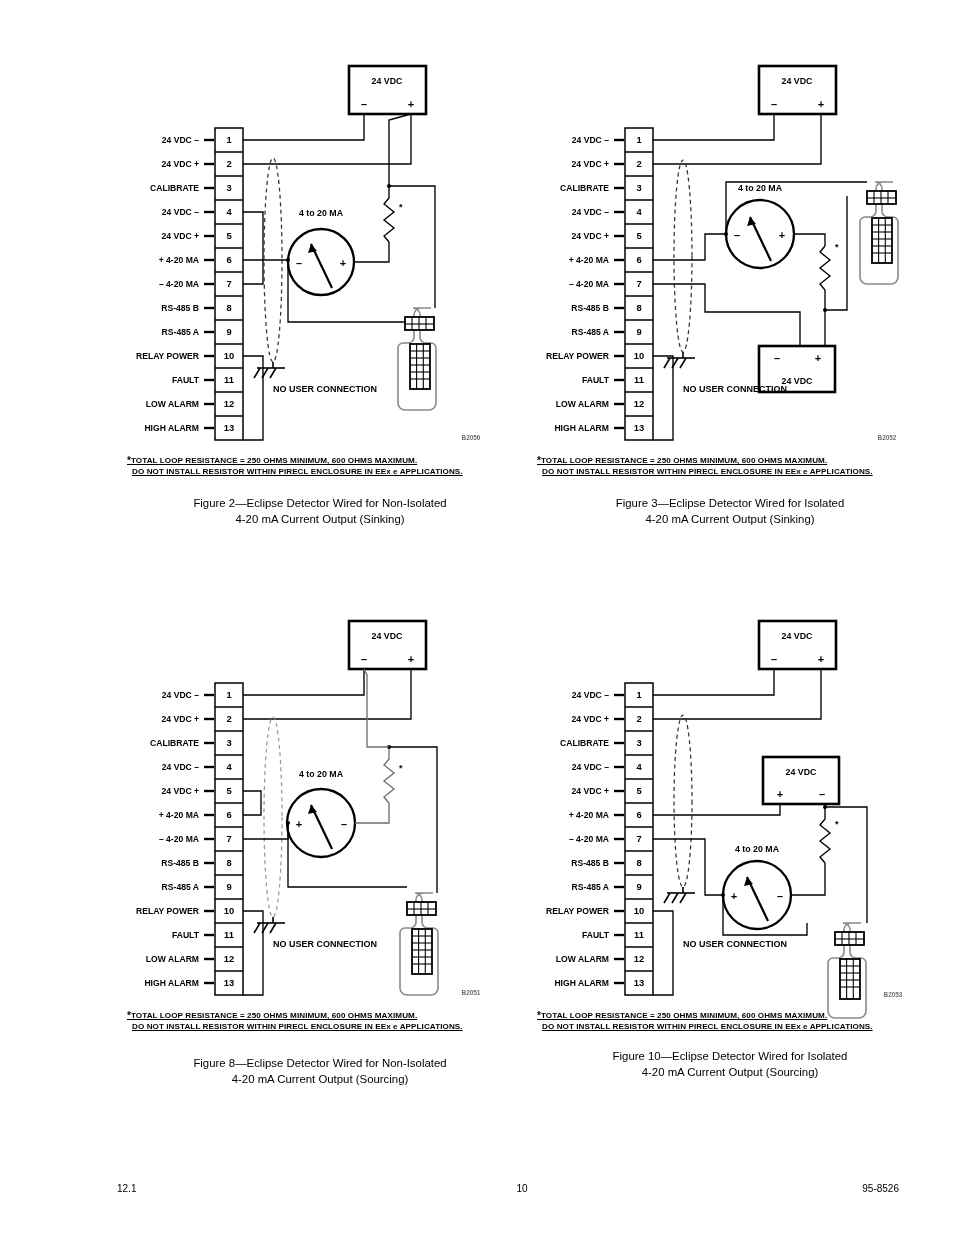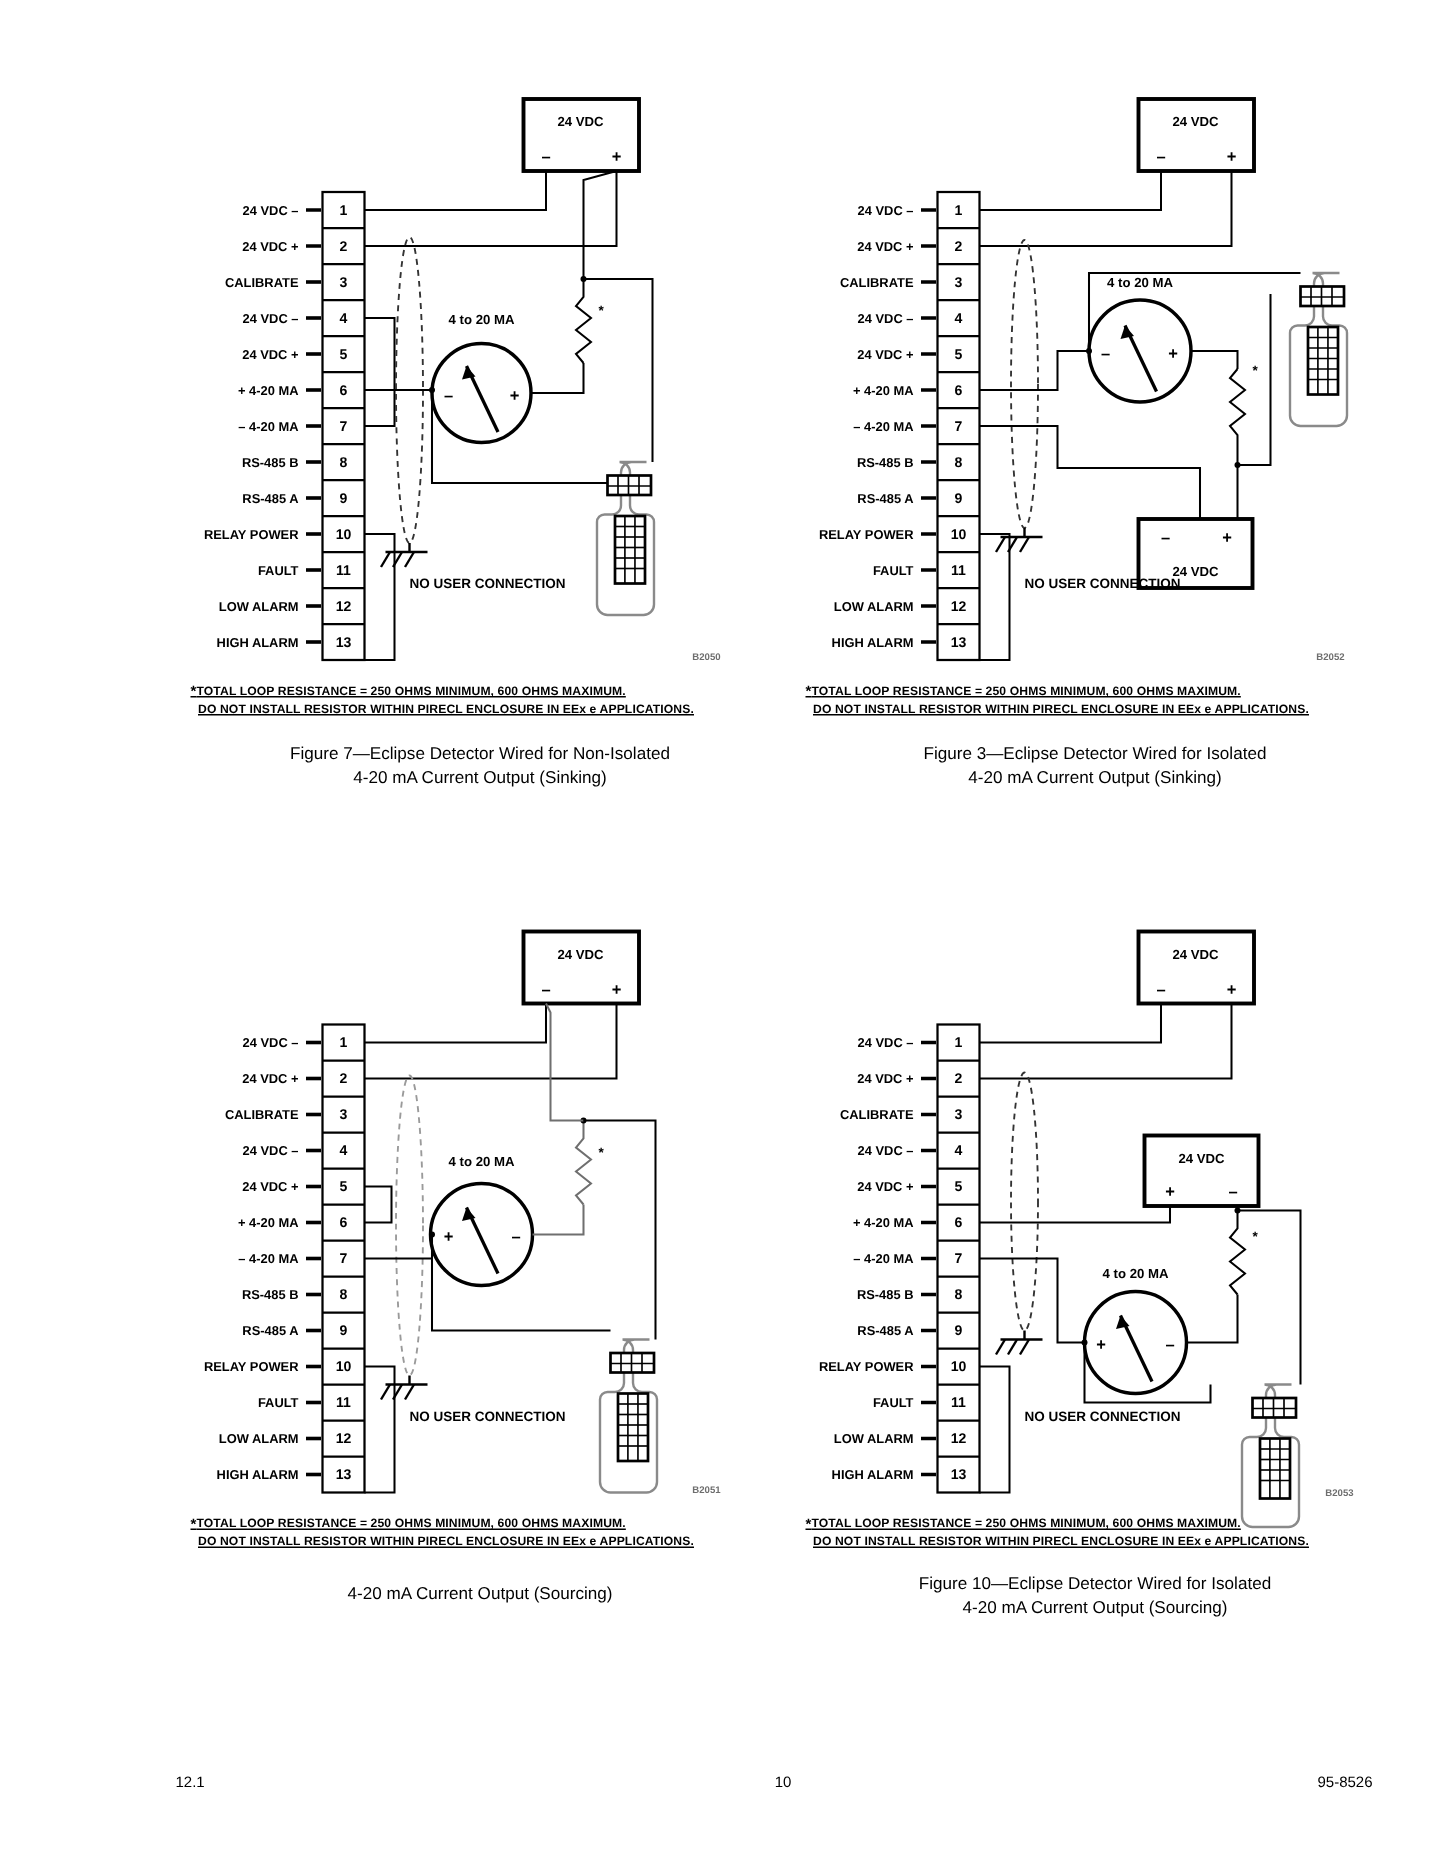--- a/index.html
+++ b/index.html
@@ -87,21 +87,21 @@
 
   .pagefoot {
     position: absolute;
     bottom: 52px;
     left: 0;
     width: 954px;
     font-size: 10px;
   }
   .pf-l { position:absolute; left: 72px; }
   .pf-c { position:absolute; left: 0; width: 954px; text-align:center; }
-  .pf-r { position:absolute; right: 84px; }
+  .pf-r { position:absolute; right: 100px; }
 </style>
 </head>
 <body>
 
 <div class="page">
 
   <div class="fig fig-tl">
     <svg class="svgwrap" width="430" height="420" viewBox="0 0 430 420">
 
       <rect class="thickbox" x="244" y="16" width="77" height="48"></rect>
@@ -237,21 +237,21 @@
 
       <text class="t-dwg" x="366" y="390" text-anchor="middle">B2050</text>
     </svg>
 
     <div class="footnote" style="left:22px; top:405px;">
       <span class="star">*</span><span>TOTAL LOOP RESISTANCE = 250 OHMS MINIMUM, 600 OHMS MAXIMUM.</span>
       <span class="l2">DO NOT INSTALL RESISTOR WITHIN PIRECL ENCLOSURE IN EEx e APPLICATIONS.</span>
     </div>
 
     <div class="caption" style="left:0; top:445px;">
-      <div>Figure 7—Eclipse Detector Wired for Non-Isolated</div>
+      <div>Figure 2—Eclipse Detector Wired for Non-Isolated</div>
       <div>4-20 mA Current Output (Sinking)</div>
     </div>
   </div>
 
   <div class="fig fig-tr">
     <svg class="svgwrap" width="430" height="420" viewBox="0 0 430 420">
       <rect class="thickbox" x="244" y="16" width="77" height="48"></rect>
       <text class="t-box" x="282" y="34" text-anchor="middle">24 VDC</text>
       <text class="t-pol" x="259" y="58" text-anchor="middle">–</text>
       <text class="t-pol" x="306" y="58" text-anchor="middle">+</text>
@@ -522,20 +522,21 @@
       <text class="t-nuc" x="168" y="342">NO USER CONNECTION</text>
       <text class="t-dwg" x="366" y="390" text-anchor="middle">B2051</text>
     </svg>
 
     <div class="footnote" style="left:22px; top:405px;">
       <span class="star">*</span><span>TOTAL LOOP RESISTANCE = 250 OHMS MINIMUM, 600 OHMS MAXIMUM.</span>
       <span class="l2">DO NOT INSTALL RESISTOR WITHIN PIRECL ENCLOSURE IN EEx e APPLICATIONS.</span>
     </div>
 
     <div class="caption" style="left:0; top:450px;">
+      <div>Figure 8—Eclipse Detector Wired for Non-Isolated</div>
       <div>4-20 mA Current Output (Sourcing)</div>
     </div>
   </div>
 
   <div class="fig fig-br">
     <svg class="svgwrap" width="430" height="420" viewBox="0 0 430 420">
       <rect class="thickbox" x="244" y="16" width="77" height="48"></rect>
       <text class="t-box" x="282" y="34" text-anchor="middle">24 VDC</text>
       <text class="t-pol" x="259" y="58" text-anchor="middle">–</text>
       <text class="t-pol" x="306" y="58" text-anchor="middle">+</text>

